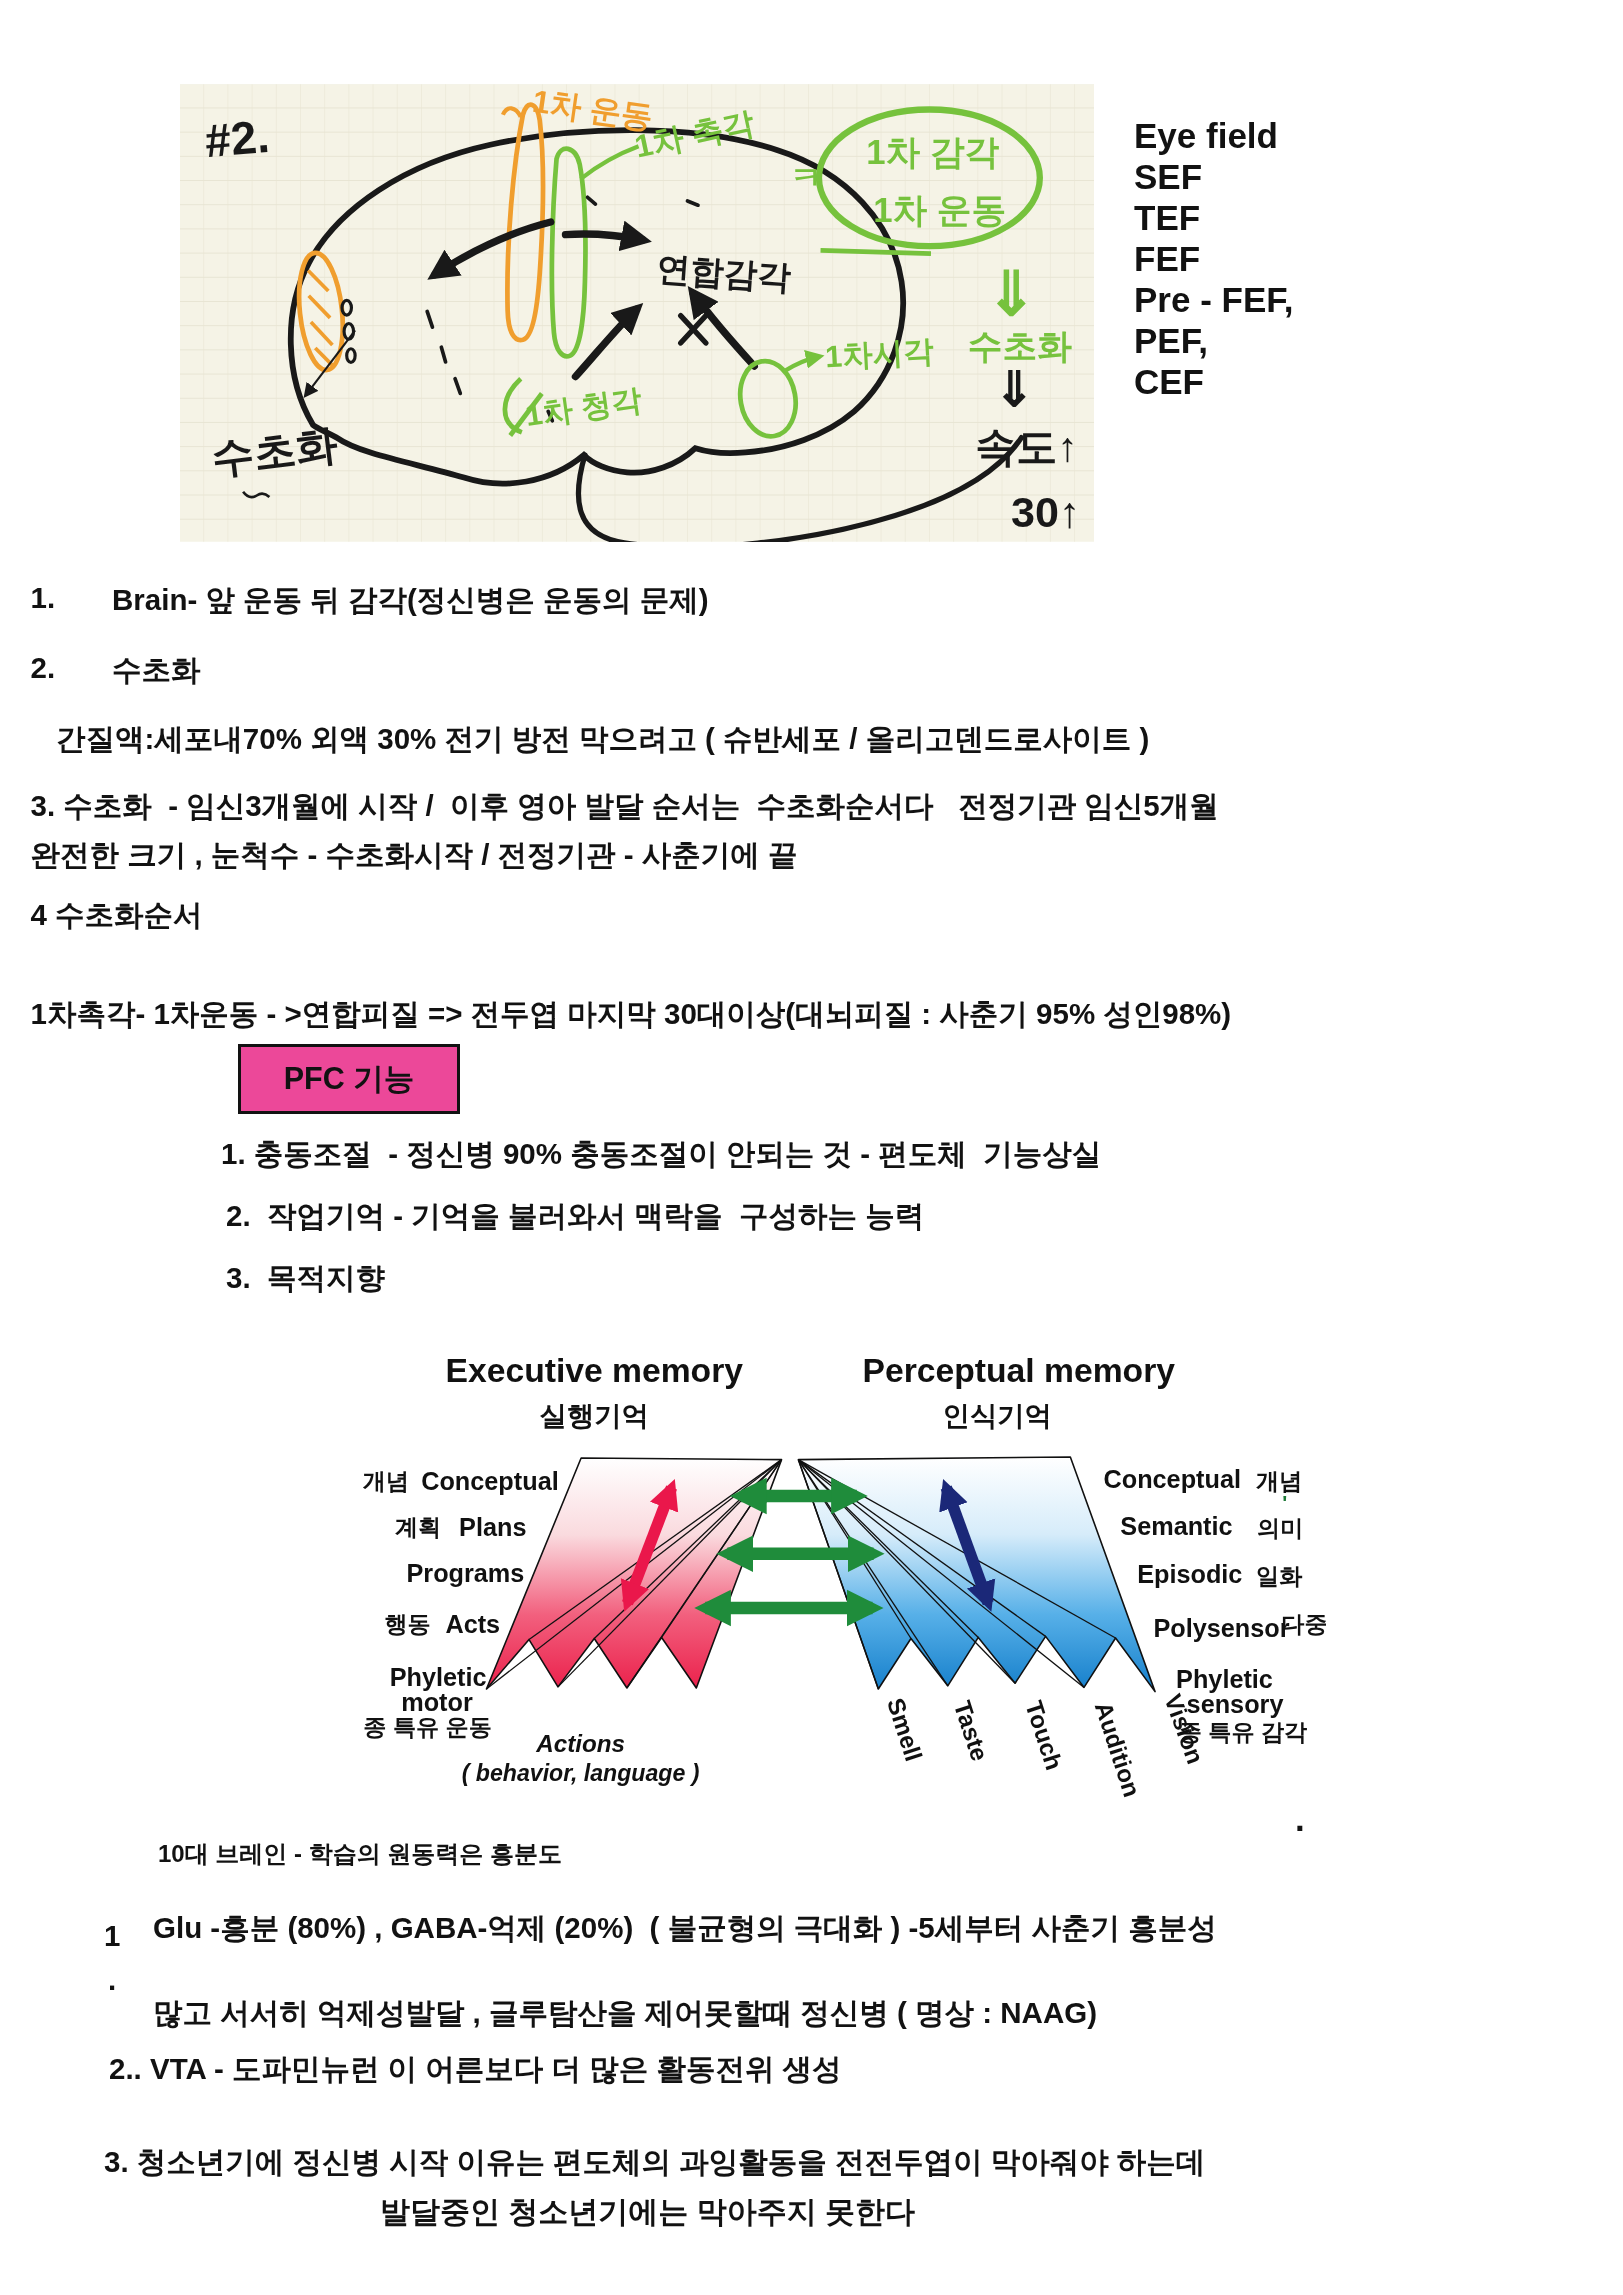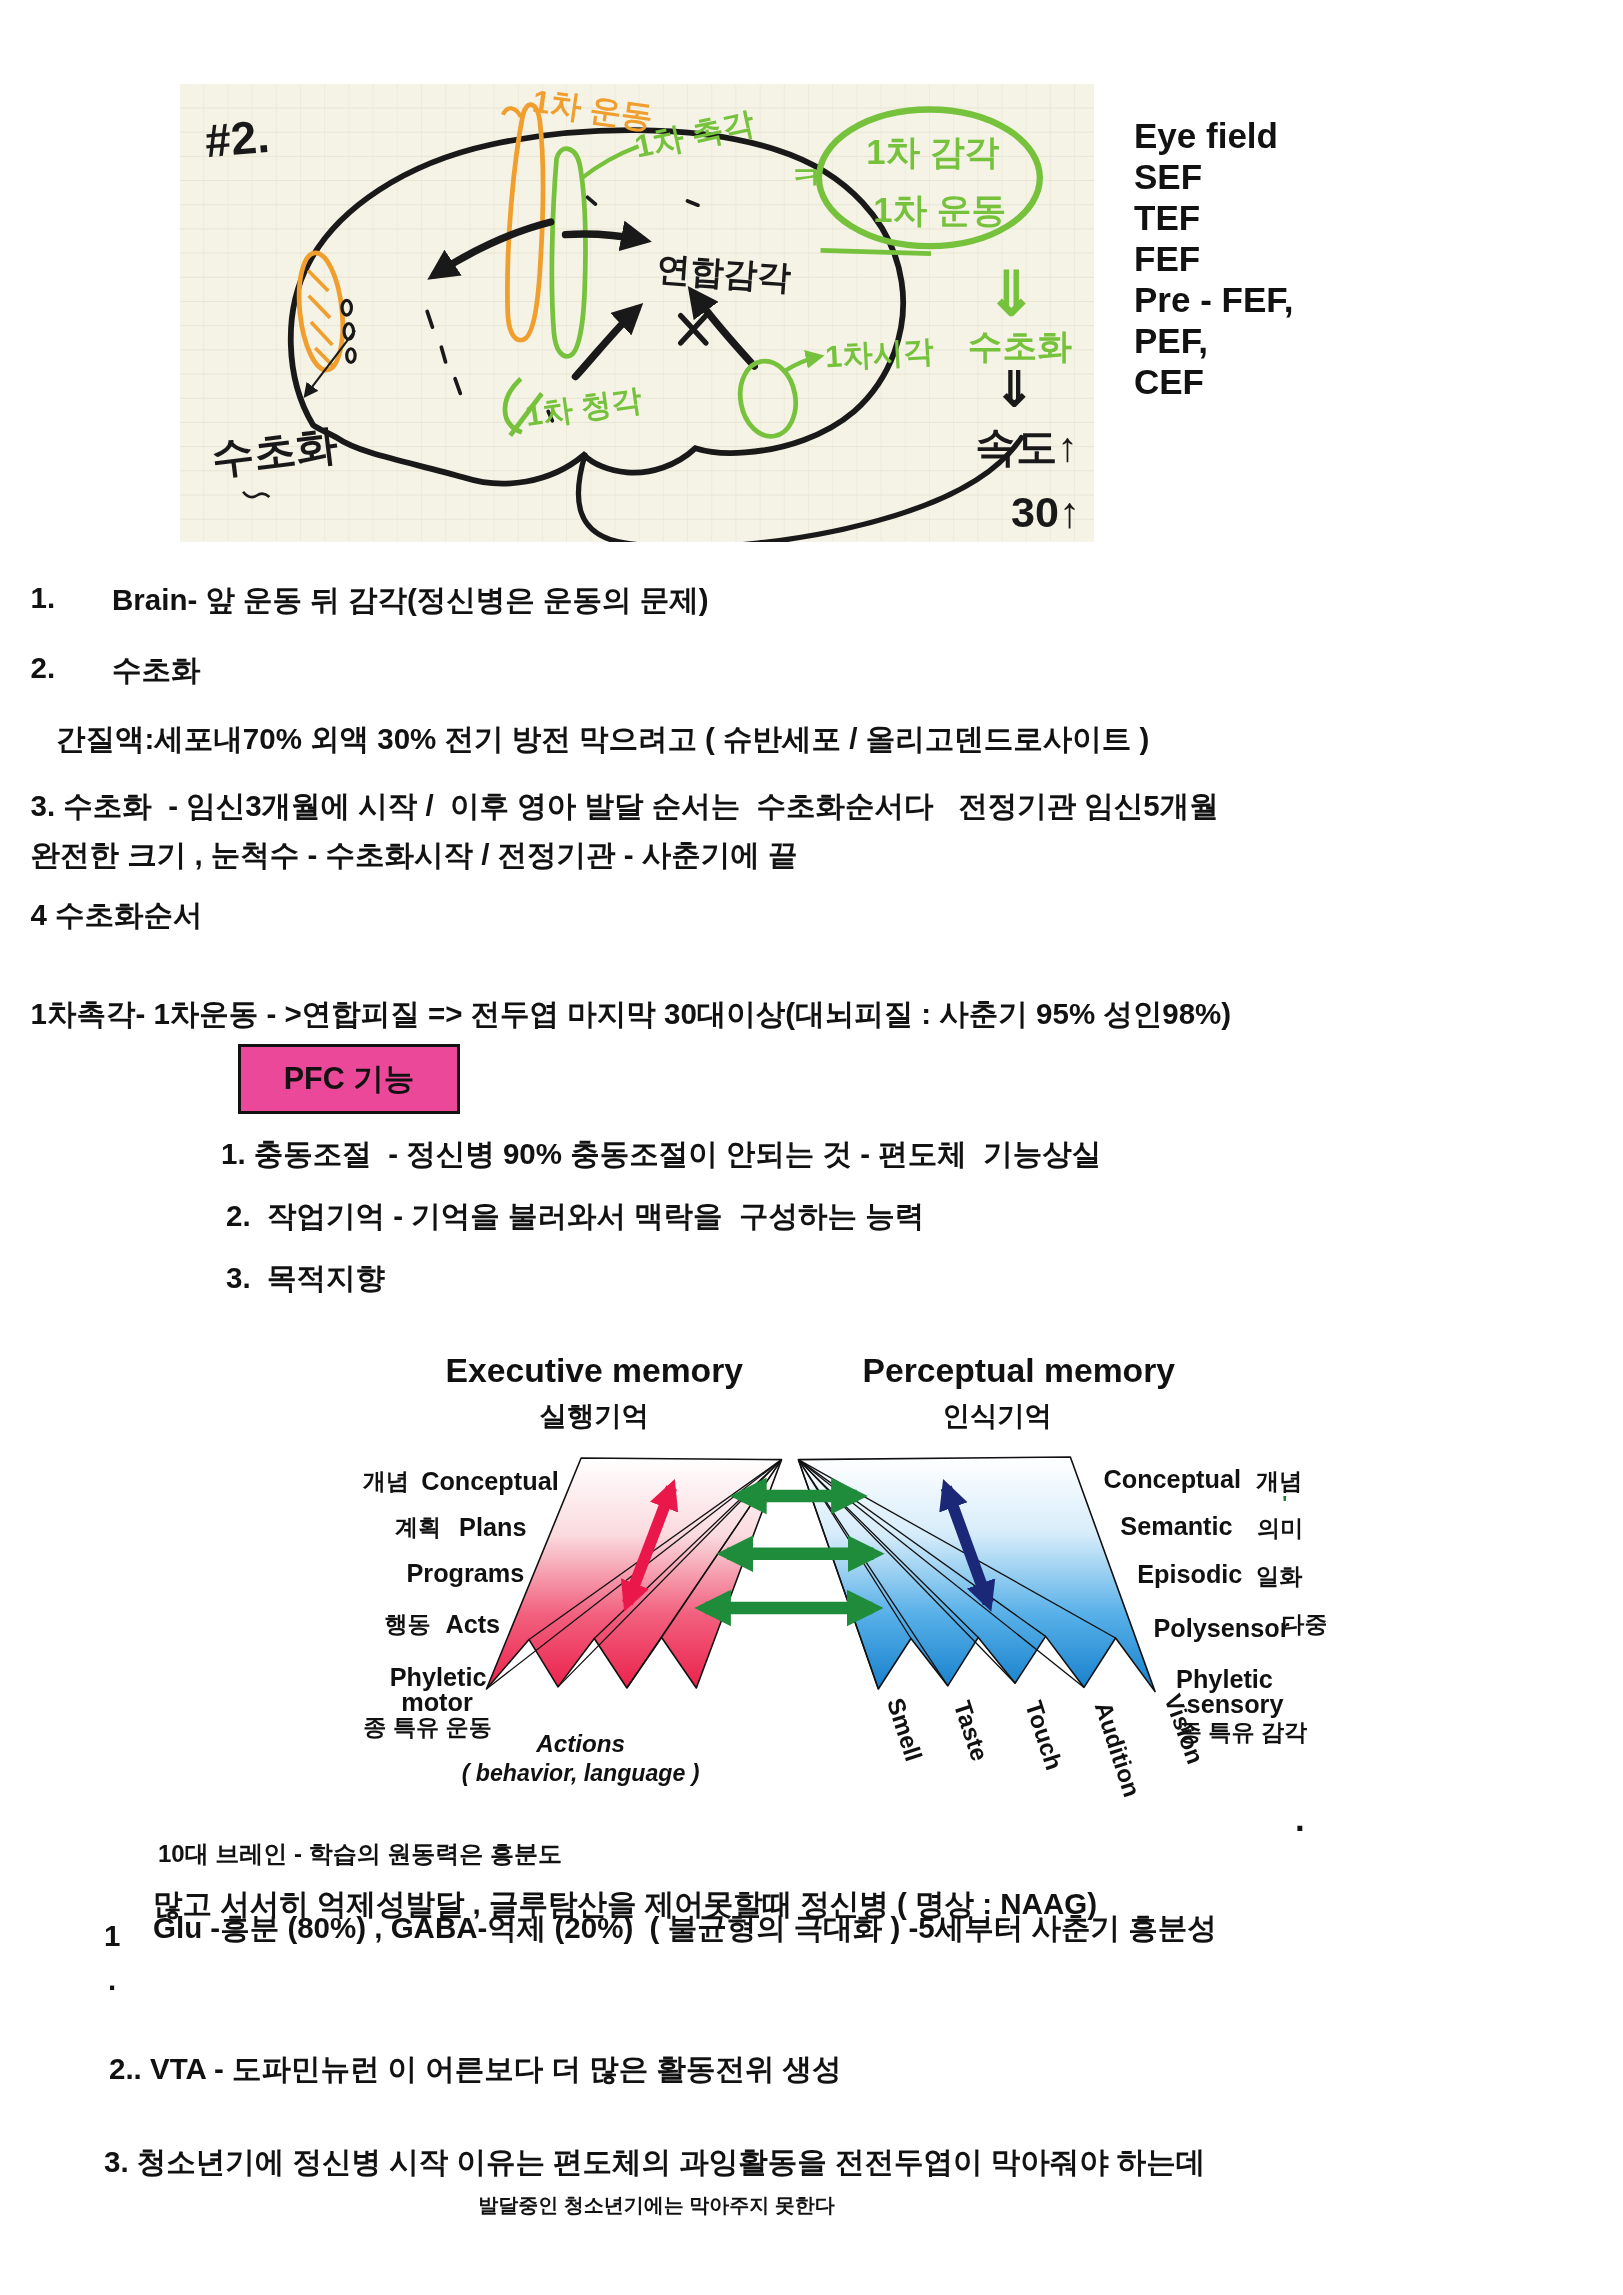--- a/index.html
+++ b/index.html
@@ -10,21 +10,21 @@
   .abs{position:absolute;}
   .t{position:absolute;white-space:pre;color:#121212;}
   .n56{font-size:29.5px;font-weight:700;}
   .n58{font-size:24px;font-weight:700;}
   .ef-line{font-size:35px;font-weight:700;line-height:41px;}
   .pfc-box{
     position:absolute;left:238px;top:1044px;width:216px;height:64px;
     border:3.2px solid #121212;display:flex;align-items:center;justify-content:center;
     font-size:30.5px;font-weight:700;background:#ec4899;
   }
-  .center-line{position:absolute;left:13px;width:1287px;text-align:center;font-size:20px;font-weight:700;white-space:pre;}
+  .center-line{position:absolute;left:4px;width:1287px;text-align:center;font-size:30px;font-weight:700;white-space:pre;}
   svg text{font-family:"Liberation Sans",sans-serif;}
   .sk-hand{font-weight:700;}
 </style>
 </head>
 <body>
 
 <div class="abs" style="left:180px;top:84px;width:914px;height:458px;">
 <svg width="914" height="458" viewBox="0 0 1738 870">
   <defs>
     <pattern id="grid" width="46" height="46" patternUnits="userSpaceOnUse">
@@ -239,17 +239,17 @@
   <text transform="translate(1612,688) rotate(70)" font-size="46" font-weight="700" fill="#111">Vision</text>
 </svg>
 </div>
 
 <div class="t n58" style="left:158px;top:1838px;">10대 브레인 - 학습의 원동력은 흥분도</div>
 <div class="t" style="left:1295px;top:1799px;font-size:35px;font-weight:700;">.</div>
 
 <div class="t n56" style="left:104px;top:1919px;">1</div>
 <div class="t n56" style="left:108px;top:1963px;">.</div>
 <div class="t n56" style="left:153px;top:1909px;">Glu -흥분 (80%) , GABA-억제 (20%)  ( 불균형의 극대화 ) -5세부터 사춘기 흥분성</div>
-<div class="t n56" style="left:153px;top:1885px;">많고 서서히 억제성발달 , 글루탐산을 제어못할때 정신병 ( 명상 : NAAG)</div>
+<div class="t n56" style="left:153px;top:1994px;">많고 서서히 억제성발달 , 글루탐산을 제어못할때 정신병 ( 명상 : NAAG)</div>
 <div class="t n56" style="left:109px;top:2050px;">2.. VTA - 도파민뉴런 이 어른보다 더 많은 활동전위 생성</div>
 <div class="t n56" style="left:104px;top:2115px;margin-top:28px;">3. 청소년기에 정신병 시작 이유는 편도체의 과잉활동을 전전두엽이 막아줘야 하는데</div>
 <div class="center-line" style="top:2192px;">발달중인 청소년기에는 막아주지 못한다</div>
 
 
 </body></html>

